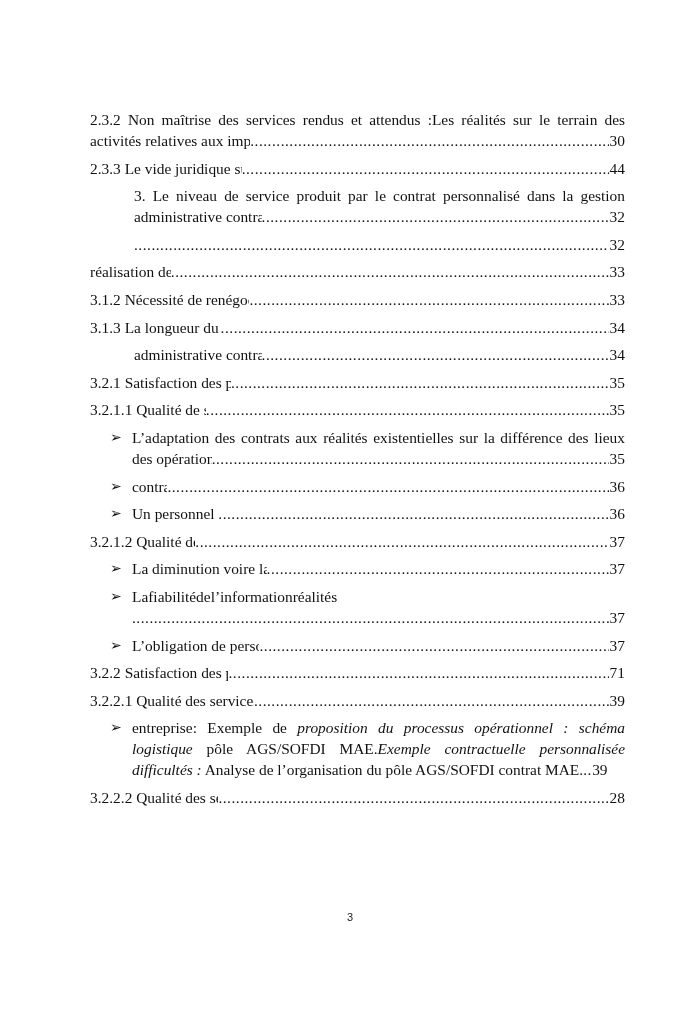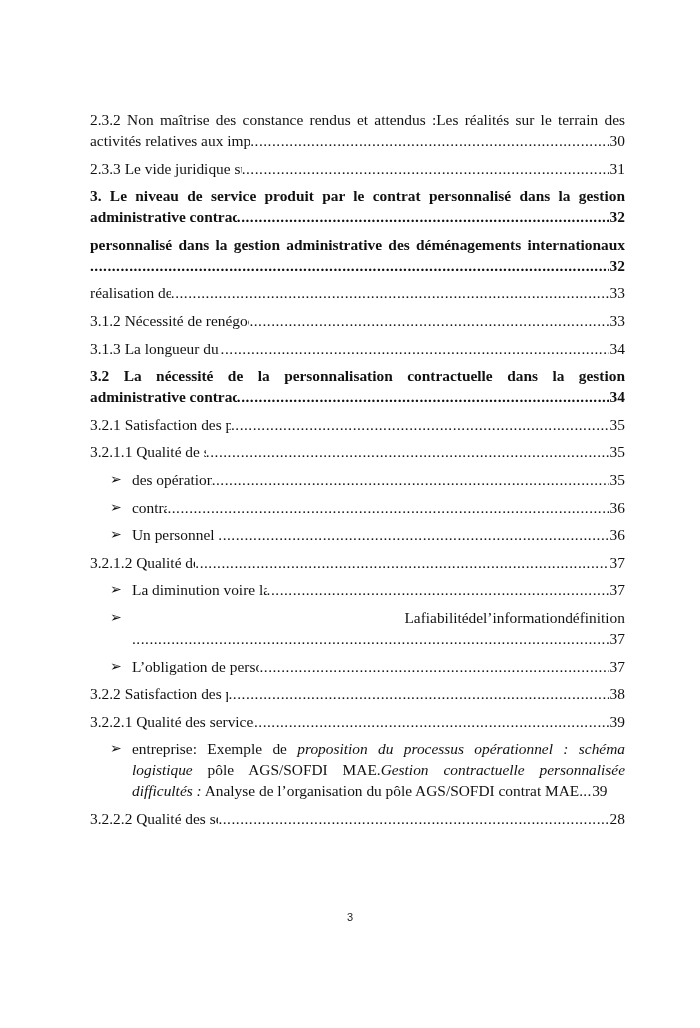--- a/index.html
+++ b/index.html
@@ -3,67 +3,66 @@
 <meta charset="utf-8">
 <style>
   html, body { margin: 0; padding: 0; background: #ffffff; }
   body { width: 700px; height: 1028px; position: relative; overflow: hidden; }
   .page {
     position: absolute; left: 90px; top: 109px; width: 535px;
     font-family: "Liberation Serif", serif; font-size: 15.4px; color: #111;
     line-height: 21px;
   }
   .entry { position: relative; margin-bottom: 6.6px; text-align: justify; text-align-last: left; }
-  .entry.bold { font-weight: bold; }
+  .entry.bold { font-weight: normal; margin-left: 44px; }
   .entry.bullet { padding-left: 42px; }
   .entry .arrow {
     position: absolute; left: 20px; top: 0; font-size: 14px;
   }
   .line { display: flex; align-items: baseline; white-space: nowrap; }
   .line .txt { flex: 0 1 auto; overflow: hidden; }
   .line .dots { flex: 1 1 auto; overflow: hidden; white-space: nowrap; letter-spacing: 0.5px; }
   .line .dots::before { content: "....................................................................................................................................................................................................................................................."; }
   .line .pg { flex: 0 0 auto; padding-left: 1px; }
   .wrap { text-align: justify; text-align-last: justify; }
-  .spread { display: flex; justify-content: flex-end; white-space: nowrap; }
+  .spread { display: flex; justify-content: flex-start; white-space: nowrap; }
   .footer {
     position: absolute; top: 911px; left: 0; width: 700px; text-align: center;
     font-family: "Liberation Sans", sans-serif; font-size: 11px; color: #222;
   }
   em { font-style: italic; margin-top: 20px; }
 </style>
 </head>
 <body>
 
 <div class="page" id="toc">
     <div class="entry">
-      <div class="wrap">2.3.2 Non maîtrise des constance rendus et attendus :Les réalités sur le terrain des</div>
+      <div class="wrap">2.3.2 Non maîtrise des services rendus et attendus :Les réalités sur le terrain des</div>
       <div class="line">
         <span class="txt">activités relatives aux imports / exports dans certains pays : cas du Cameroun </span>
         <span class="dots"></span>
         <span class="pg">30</span>
       </div>
     </div>
     <div class="entry">
       <div class="line">
         <span class="txt">2.3.3 Le vide juridique sur la définition des contrats de déménagements </span>
         <span class="dots"></span>
-        <span class="pg">31</span>
+        <span class="pg">44</span>
       </div>
     </div>
     <div class="entry bold">
       <div class="wrap">3. Le niveau de service produit par le contrat personnalisé dans la gestion</div>
       <div class="line">
         <span class="txt">administrative contractuelle des déménagements internationaux </span>
         <span class="dots"></span>
         <span class="pg">32</span>
       </div>
     </div>
     <div class="entry bold">
-      <div class="wrap">personnalisé dans la gestion administrative des déménagements internationaux</div>
       <div class="line">
         <span class="dots"></span>
         <span class="pg">32</span>
       </div>
     </div>
     <div class="entry">
       <div class="line">
         <span class="txt">réalisation des contrats en cours </span>
         <span class="dots"></span>
         <span class="pg">33</span>
@@ -77,21 +76,20 @@
       </div>
     </div>
     <div class="entry">
       <div class="line">
         <span class="txt">3.1.3 La longueur du traitement des contrats personnalisés </span>
         <span class="dots"></span>
         <span class="pg">34</span>
       </div>
     </div>
     <div class="entry bold">
-      <div class="wrap">3.2 La nécessité de la personnalisation contractuelle dans la gestion</div>
       <div class="line">
         <span class="txt">administrative contractuelle des déménagements internationaux </span>
         <span class="dots"></span>
         <span class="pg">34</span>
       </div>
     </div>
     <div class="entry">
       <div class="line">
         <span class="txt">3.2.1 Satisfaction des parties au contrat par la  maîtrise des Coûts </span>
         <span class="dots"></span>
@@ -100,20 +98,21 @@
     </div>
     <div class="entry">
       <div class="line">
         <span class="txt">3.2.1.1 Qualité de services attendus(planification) </span>
         <span class="dots"></span>
         <span class="pg">35</span>
       </div>
     </div>
     <div class="entry bullet">
       <span class="arrow">➢</span>
+      <div class="wrap">L’adaptation des contrats aux réalités existentielles sur la différence des lieux</div>
       <div class="line">
         <span class="txt">des opérations de déménagements. </span>
         <span class="dots"></span>
         <span class="pg">35</span>
       </div>
     </div>
     <div class="entry bullet">
       <span class="arrow">➢</span>
       <div class="line">
         <span class="txt">contractuelles </span>
@@ -144,53 +143,53 @@
         <span class="pg">37</span>
       </div>
     </div>
     <div class="entry bullet">
       <span class="arrow">➢</span>
       <div class="spread">
         <span>La</span>
         <span>fiabilité</span>
         <span>de</span>
         <span>l’information</span>
-        <span>définition</span>
+        <span>réalités</span>
       </div>
       <div class="line">
         <span class="dots"></span>
         <span class="pg">37</span>
       </div>
     </div>
     <div class="entry bullet">
       <span class="arrow">➢</span>
       <div class="line">
         <span class="txt">L’obligation de personnalisation pour les services de relocation </span>
         <span class="dots"></span>
         <span class="pg">37</span>
       </div>
     </div>
     <div class="entry">
       <div class="line">
         <span class="txt">3.2.2 Satisfaction des parties au contrat par la Maîtrise des flux </span>
         <span class="dots"></span>
-        <span class="pg">38</span>
+        <span class="pg">71</span>
       </div>
     </div>
     <div class="entry">
       <div class="line">
         <span class="txt">3.2.2.1 Qualité des services mis en place au sein de la société de déménagement </span>
         <span class="dots"></span>
         <span class="pg">39</span>
       </div>
     </div>
     <div class="entry bullet">
       <span class="arrow">➢</span>
       <div class="wrap">entreprise: Exemple de <em>proposition du processus opérationnel : schéma</em></div>
-      <div class="wrap"><em>logistique</em> pôle AGS/SOFDI MAE.<em>Gestion contractuelle personnalisée</em></div>
+      <div class="wrap"><em>logistique</em> pôle AGS/SOFDI MAE.<em>Exemple contractuelle personnalisée</em></div>
       <div class="line">
         <span class="txt"><em>difficultés :</em> Analyse de l’organisation du pôle AGS/SOFDI contrat MAE. </span>
         <span class="dots" style="flex: 0 0 8px;"></span>
         <span class="pg">39</span>
       </div>
     </div>
     <div class="entry">
       <div class="line">
         <span class="txt">3.2.2.2 Qualité des services mis en place entre les parties </span>
         <span class="dots"></span>

